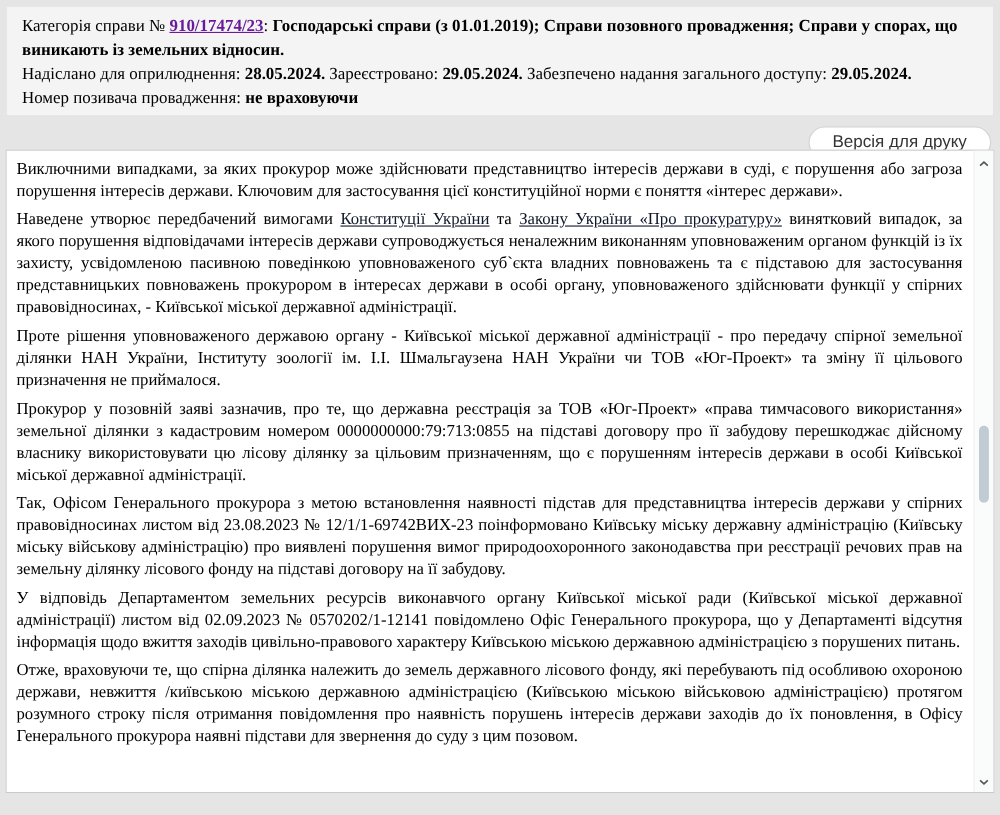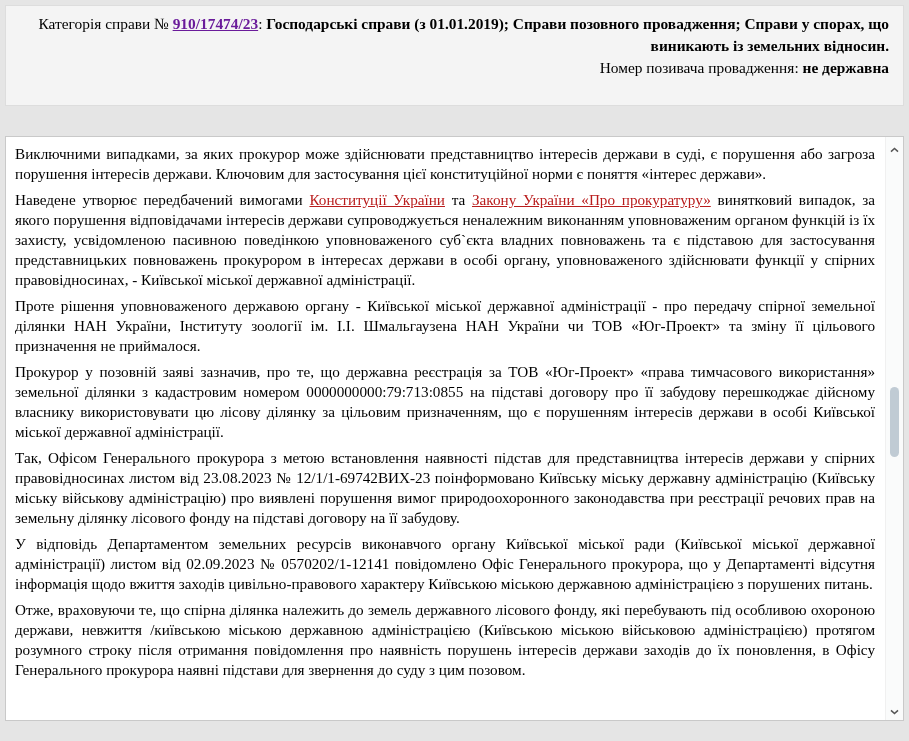--- a/index.html
+++ b/index.html
@@ -13,21 +13,21 @@
 
   
   .header-box {
     position: absolute; left: 5px; top: 5px; width: 899px; height: 101px;
     background: #f4f4f4;
     border: 1px solid #dddddd;
     padding: 7px 14px 5px 14px;
     font-size: 15.4px; line-height: 22px; color: #000;
     overflow: hidden;
   }
-  .hline { margin: 0; text-align: right; }
+  .hline { margin: 0; }
   .hline b { font-weight: bold; }
   .case-link {
     color: #6a1b9a; font-weight: bold; text-decoration: underline; cursor: pointer;
   }
 
   
   .print-row { position: absolute; top: 115px; right: 8px; }
   .print-btn {
     height: 29px; padding: 0 21px;
     background: #ffffff;
@@ -45,21 +45,21 @@
     border: 1px solid #c9c9c9;
   }
   .doc-text {
     position: absolute; left: 0; top: 0; right: 18px; bottom: 0;
     padding: 7px 10px 0 9px;
     overflow: hidden;
     font-size: 15.2px; line-height: 20px; color: #000;
     text-align: justify;
   }
   .doc-paragraph { margin: 0 0 6px 0; }
-  .doc-link { color: #b91c1c; text-decoration: underline; cursor: pointer; }
+  .doc-link { color: #0f172a; text-decoration: underline; cursor: pointer; }
 
   
   .scrollbar {
     position: absolute; top: 0; right: 0; bottom: 0; width: 18px;
     background: #fafbfb;
     border-left: 1px solid #f0f0f0;
   }
   .scroll-btn {
     position: absolute; left: 0; width: 100%; height: 17px;
     display: flex; align-items: center; justify-content: center;
@@ -72,23 +72,27 @@
     background: #c0cbd4; border-radius: 4.5px; cursor: pointer;
   }
 </style>
 </head>
 <body>
 
 <div class="page">
 
   <div class="header-box">
     <p class="hline"><span>Категорія справи № </span><a href="#" class="case-link">910/17474/23</a><span>: </span><b>Господарські справи (з 01.01.2019); Справи позовного провадження; Справи у спорах, що виникають із земельних відносин.</b></p>
-    <p class="hline"><span>Номер позивача провадження: </span><b>не державна</b></p>
+    <p class="hline"><span>Надіслано для оприлюднення: </span><b>28.05.2024.</b><span> Зареєстровано: </span><b>29.05.2024.</b><span> Забезпечено надання загального доступу: </span><b>29.05.2024.</b></p>
+    <p class="hline"><span>Номер позивача провадження: </span><b>не враховуючи</b></p>
   </div>
 
+  <div class="print-row">
+    <button class="print-btn">Версія для друку</button>
+  </div>
 
   <div class="doc-box">
     <div class="doc-text">
         <p class="doc-paragraph"><span>Виключними випадками, за яких прокурор може здійснювати представництво інтересів держави в суді, є порушення або загроза порушення інтересів держави. Ключовим для застосування цієї конституційної норми є поняття «інтерес держави».</span></p>
         <p class="doc-paragraph"><span>Наведене утворює передбачений вимогами </span><a href="#" class="doc-link">Конституції України</a><span> та </span><a href="#" class="doc-link">Закону України «Про прокуратуру»</a><span> винятковий випадок, за якого порушення відповідачами інтересів держави супроводжується неналежним виконанням уповноваженим органом функцій із їх захисту, усвідомленою пасивною поведінкою уповноваженого суб`єкта владних повноважень та є підставою для застосування представницьких повноважень прокурором в інтересах держави в особі органу, уповноваженого здійснювати функції у спірних правовідносинах, - Київської міської державної адміністрації.</span></p>
         <p class="doc-paragraph"><span>Проте рішення уповноваженого державою органу - Київської міської державної адміністрації - про передачу спірної земельної ділянки НАН України, Інституту зоології ім. І.І. Шмальгаузена НАН України чи ТОВ «Юг-Проект» та зміну її цільового призначення не приймалося.</span></p>
         <p class="doc-paragraph"><span>Прокурор у позовній заяві зазначив, про те, що державна реєстрація за ТОВ «Юг-Проект» «права тимчасового використання» земельної ділянки з кадастровим номером 0000000000:79:713:0855 на підставі договору про її забудову перешкоджає дійсному власнику використовувати цю лісову ділянку за цільовим призначенням, що є порушенням інтересів держави в особі Київської міської державної адміністрації.</span></p>
         <p class="doc-paragraph"><span>Так, Офісом Генерального прокурора з метою встановлення наявності підстав для представництва інтересів держави у спірних правовідносинах листом від 23.08.2023 № 12/1/1-69742ВИХ-23 поінформовано Київську міську державну адміністрацію (Київську міську військову адміністрацію) про виявлені порушення вимог природоохоронного законодавства при реєстрації речових прав на земельну ділянку лісового фонду на підставі договору на її забудову.</span></p>
         <p class="doc-paragraph"><span>У відповідь Департаментом земельних ресурсів виконавчого органу Київської міської ради (Київської міської державної адміністрації) листом від 02.09.2023 № 0570202/1-12141 повідомлено Офіс Генерального прокурора, що у Департаменті відсутня інформація щодо вжиття заходів цивільно-правового характеру Київською міською державною адміністрацією з порушених питань.</span></p>
         <p class="doc-paragraph"><span>Отже, враховуючи те, що спірна ділянка належить до земель державного лісового фонду, які перебувають під особливою охороною держави, невжиття /київською міською державною адміністрацією (Київською міською військовою адміністрацією) протягом розумного строку після отримання повідомлення про наявність порушень інтересів держави заходів до їх поновлення, в Офісу Генерального прокурора наявні підстави для звернення до суду з цим позовом.</span></p>

